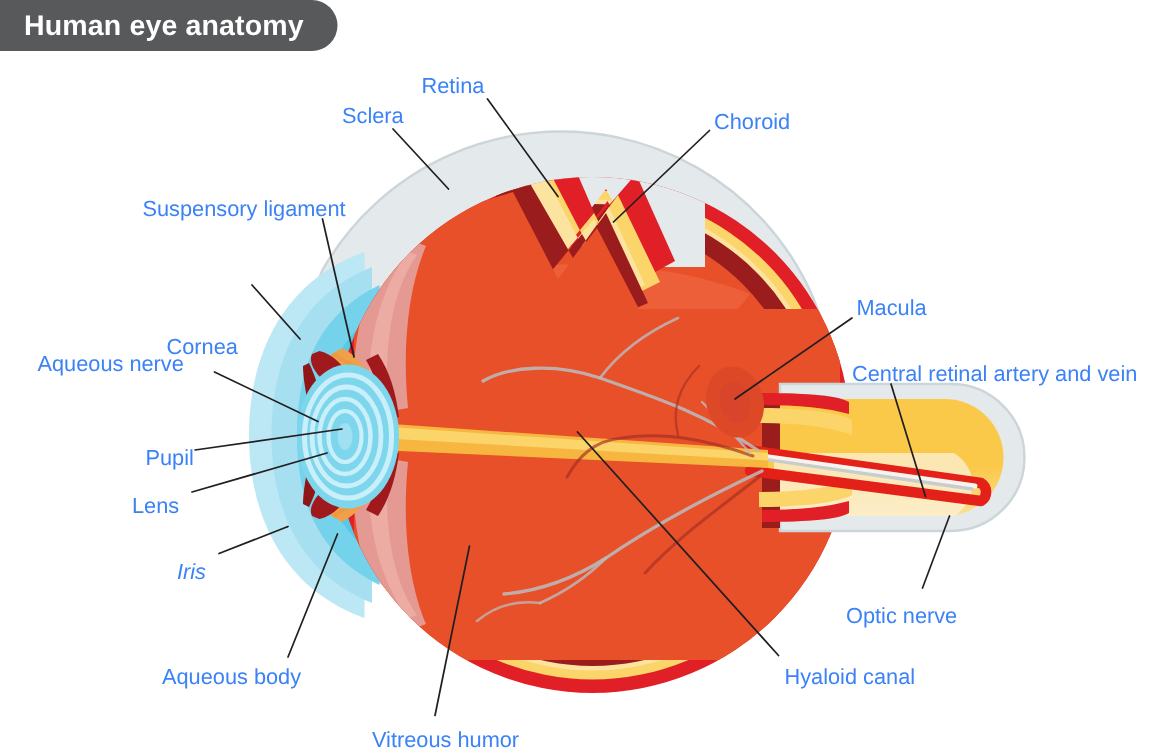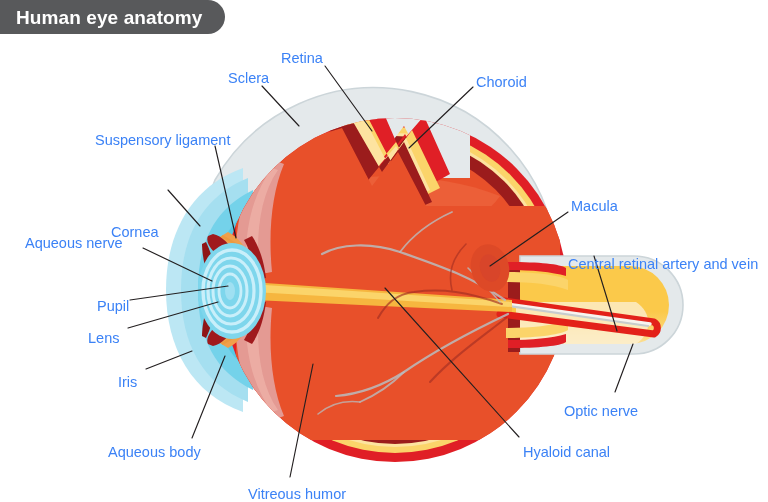--- a/index.html
+++ b/index.html
@@ -238,23 +238,23 @@
   </div>
 
   <div id="label-layer">
       <div class="lbl" style="left: 281px; top: 51px;">Retina</div>
       <div class="lbl" style="left: 228px; top: 71px;">Sclera</div>
       <div class="lbl" style="left: 476px; top: 75px;">Choroid</div>
       <div class="lbl" style="left: 67px; top: 133px; margin-left: 28px;">Suspensory ligament</div>
       <div class="lbl" style="left: 111px; top: 177px; margin-top: 48px;">Cornea</div>
       <div class="lbl" style="left: 25px; top: 236px;">Aqueous nerve</div>
       <div class="lbl" style="left: 571px; top: 199px;">Macula</div>
-      <div class="lbl" style="left: 568px; top: 257px; text-align: center;">Central retinal artery and vein</div>
+      <div class="lbl" style="left: 568px; top: 243px; text-align: center;">Central retinal artery and vein</div>
       <div class="lbl" style="left: 85px; top: 299px; margin-left: 12px;">Pupil</div>
       <div class="lbl" style="left: 88px; top: 331px;">Lens</div>
-      <div class="lbl" style="left: 118px; top: 375px;">Iris</div>
+      <div class="lbl" style="left: 118px; top: 375px; font-style: italic;">Iris</div>
       <div class="lbl" style="left: 108px; top: 445px;">Aqueous body</div>
       <div class="lbl" style="left: 564px; top: 404px;">Optic nerve</div>
       <div class="lbl" style="left: 523px; top: 445px;">Hyaloid canal</div>
       <div class="lbl" style="left: 248px; top: 487px;">Vitreous humor</div>
     </div>
 
 </div>
 
 </body></html>

